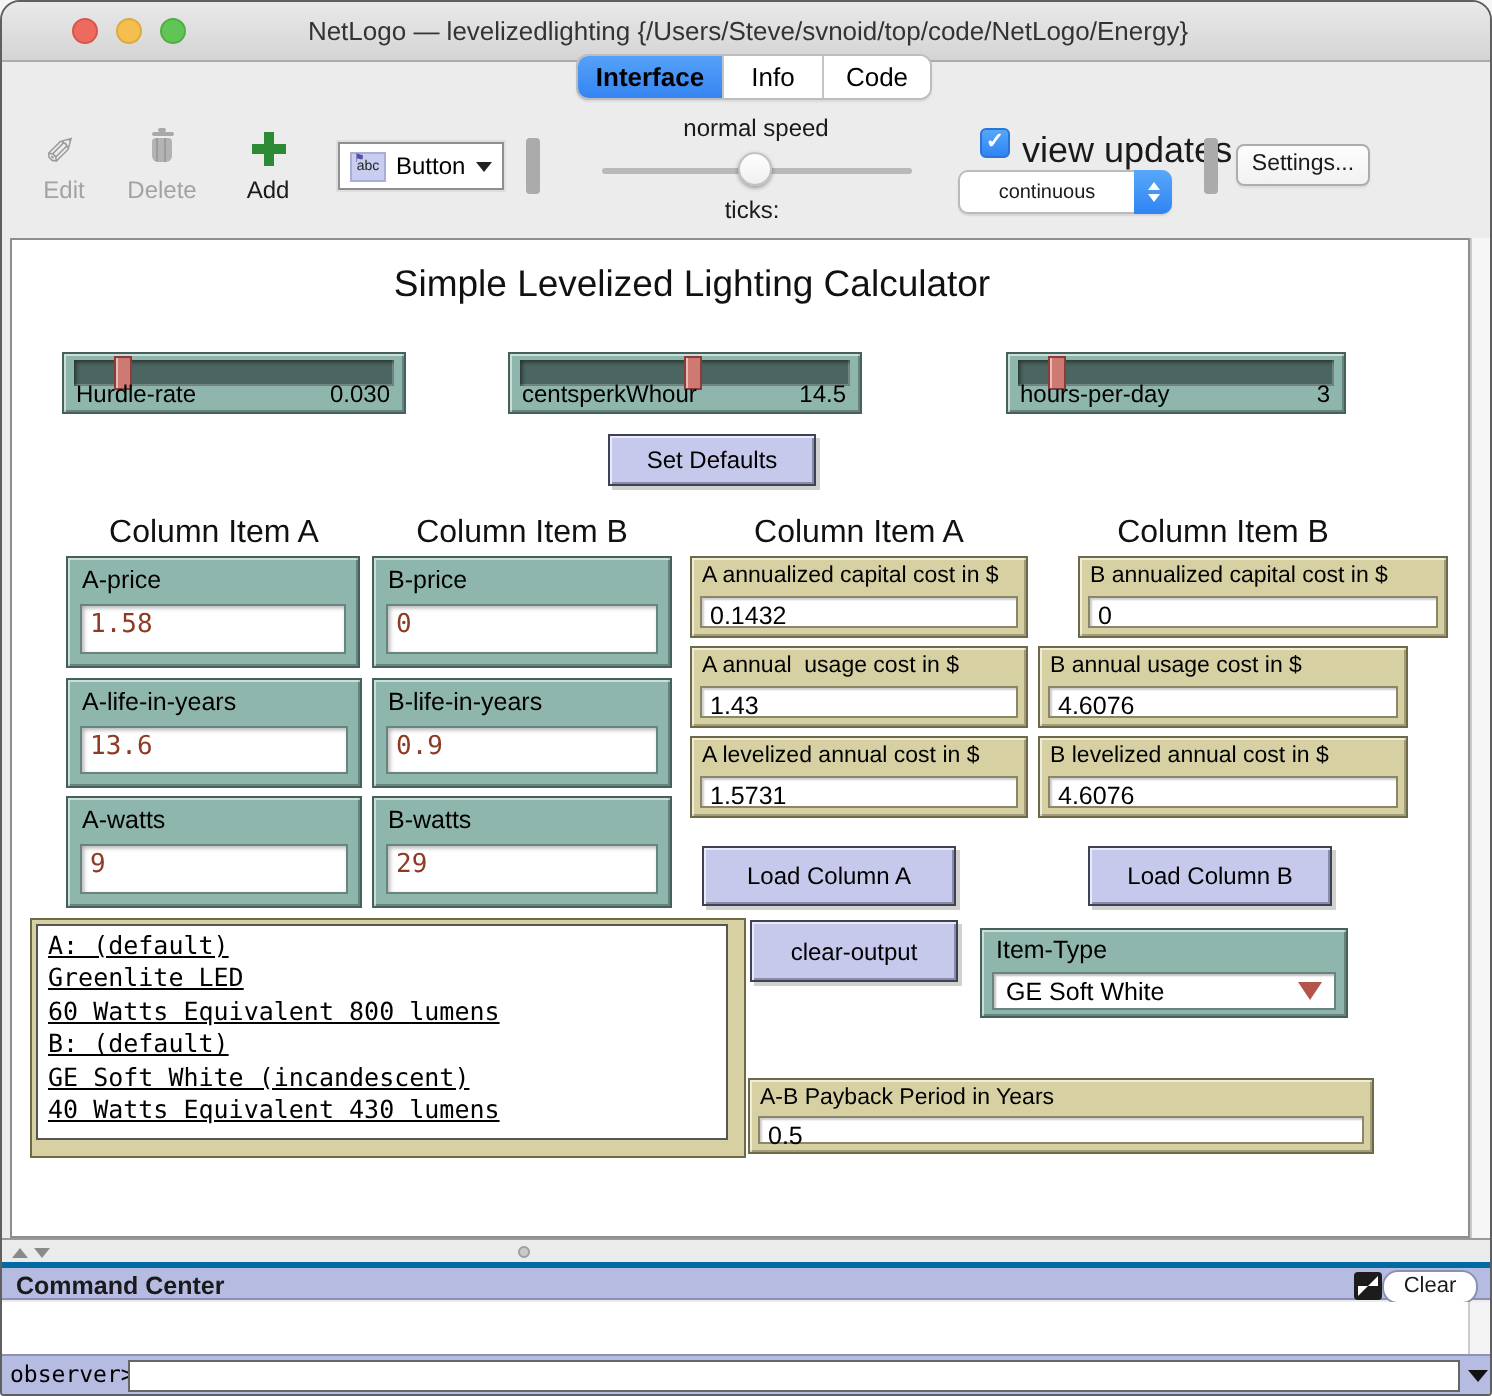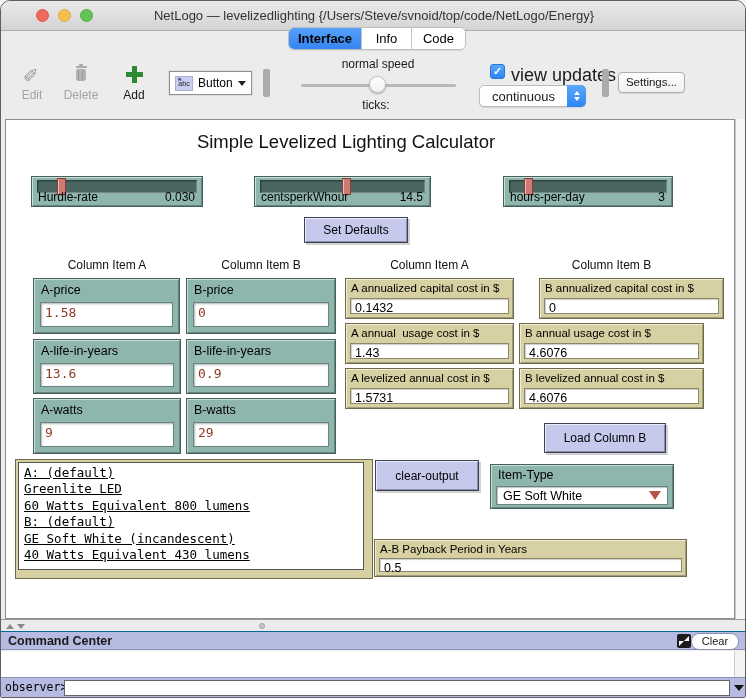--- a/index.html
+++ b/index.html
@@ -57,21 +57,21 @@
   .speed-thumb{position:absolute;left:368px;top:75px;width:17px;height:17px;border-radius:50%;
     background:linear-gradient(#ffffff,#f0f0f0);border:1px solid #c2c2c2;box-shadow:0 1px 2px rgba(0,0,0,0.35);}
   .ticks-label{position:absolute;left:330px;top:97px;width:90px;text-align:center;font-size:12px;}
   .checkbox{position:absolute;left:489px;top:63px;width:15px;height:15px;border-radius:3px;
     background:linear-gradient(#56a7f9,#2f84f3);border:1px solid #2a75d8;color:#fff;
     font-size:11px;line-height:13px;text-align:center;font-weight:bold;}
   .cb-label{position:absolute;left:510px;top:64px;font-size:18px;}
   .updown{position:absolute;left:478px;top:84px;width:107px;height:22px;background:#fff;
     border:1px solid #bbb;border-radius:5px;display:flex;align-items:center;
     box-shadow:0 1px 1px rgba(0,0,0,0.1);}
-  .updown .uval{flex:1;text-align:center;font-size:13px;}
+  .updown .uval{flex:1;text-align:center;font-size:10px;}
   .updown .stepper{width:19px;height:22px;margin:-1px -1px -1px 0;border-radius:0 5px 5px 0;
     background:linear-gradient(#58a8fa,#2f84f3);display:flex;flex-direction:column;
     align-items:center;justify-content:center;gap:2px;}
   .stepper .up{width:0;height:0;border-left:3.5px solid transparent;border-right:3.5px solid transparent;border-bottom:4px solid #fff;}
   .stepper .dn{width:0;height:0;border-left:3.5px solid transparent;border-right:3.5px solid transparent;border-top:4px solid #fff;}
   .settings-btn{position:absolute;left:617px;top:71px;width:67px;height:21px;
     background:linear-gradient(#fdfdfd,#f1f1f1);border:1px solid #adadad;border-radius:4px;
     font-size:11.5px;text-align:center;line-height:19px;box-shadow:0 1px 1px rgba(0,0,0,0.08);}
   
   .canvas{position:absolute;left:4px;top:118px;width:730px;height:500px;background:#fff;
@@ -93,21 +93,21 @@
   .in-field{position:absolute;left:6px;right:6px;top:23px;bottom:6px;background:#fff;
     border:1px solid #68847e;box-shadow:inset 1px 1px 2px rgba(0,0,0,0.3);
     font-family:"DejaVu Sans Mono",monospace;font-size:13px;color:#8e3b26;padding:2px 4px;}
   
   .monitor{position:absolute;background:#d7d0a3;border:1px solid #6e6a48;
     box-shadow:inset 1px 1px 0 rgba(255,255,255,0.6),inset -1px -1px 0 rgba(0,0,0,0.25);}
   .m-label{position:absolute;left:5px;top:3px;font-size:11.5px;color:#000;white-space:pre;}
   .m-field{position:absolute;left:4px;right:4px;top:19px;bottom:4px;background:#fff;
     border:1px solid #8a8668;box-shadow:inset 1px 1px 1px rgba(0,0,0,0.2);
     font-size:12.5px;color:#000;padding:2px 4px;}
-  .note{position:absolute;font-size:12px;color:#111;text-align:center;}
+  .note{position:absolute;font-size:16px;color:#111;text-align:center;}
   
   .nl-btn{position:absolute;background:#c6c9ec;border:1px solid #3f4252;
     box-shadow:inset 1px 1px 0 #e9ebfa,inset -1px -1px 0 #878ca8,2px 2px 0 rgba(0,0,0,0.18);
     font-size:12px;color:#000;display:flex;align-items:center;justify-content:center;}
   
   .output{position:absolute;left:14px;top:458px;width:358px;height:120px;background:#d7d0a3;
     border:1px solid #6e6a48;}
   .output .o-inner{position:absolute;left:2px;top:2px;width:346px;height:108px;background:#fff;
     border:1px solid #555;padding:2px 5px;font-family:"DejaVu Sans Mono",monospace;
     font-size:12.5px;line-height:16.4px;color:#000;white-space:pre;overflow:hidden;text-decoration:underline;}
@@ -121,21 +121,21 @@
   .splitter{position:absolute;left:0;top:618px;width:746px;height:12px;background:#ebebeb;
     border-top:1px solid #9a9a9a;}
   .sp-up{position:absolute;left:5px;top:4px;width:0;height:0;border-left:4px solid transparent;
     border-right:4px solid transparent;border-bottom:5px solid #8a8a8a;}
   .sp-dn{position:absolute;left:16px;top:4px;width:0;height:0;border-left:4px solid transparent;
     border-right:4px solid transparent;border-top:5px solid #8a8a8a;}
   .sp-dot{position:absolute;left:258px;top:3px;width:6px;height:6px;border-radius:50%;
     background:#c9c9c9;border:1px solid #9d9d9d;}
   
   .cc-header{position:absolute;left:0;top:630px;width:746px;height:19px;background:#b6bbe2;
-    border-top:1px solid #0369a1;border-bottom:1px solid #8d91b8;}
+    border-top:3px solid #0369a1;border-bottom:1px solid #8d91b8;}
   .cc-title{position:absolute;left:7px;top:0;height:19px;line-height:18px;font-size:12.5px;font-weight:bold;}
   .cc-expand{position:absolute;left:676px;top:2px;width:14px;height:14px;background:#1c1c1c;
     border-radius:2px;}
   .cc-expand:before{content:"";position:absolute;right:2px;top:2px;width:0;height:0;
     border-left:5px solid transparent;border-top:5px solid #fff;transform:rotate(90deg);}
   .cc-expand:after{content:"";position:absolute;left:2px;bottom:2px;width:0;height:0;
     border-right:5px solid transparent;border-bottom:5px solid #fff;transform:rotate(90deg);}
   .cc-clear{position:absolute;left:690px;top:1px;width:48px;height:17px;background:#fff;
     border:1px solid #8b8fb0;border-radius:8px;font-size:11px;text-align:center;line-height:15px;}
   .cc-log{position:absolute;left:0;top:650px;width:746px;height:26px;background:#fff;}
@@ -300,20 +300,21 @@
   </div>
   <div class="monitor" style="left:344px;top:367px;width:169px;height:41px;">
     <div class="m-label">A levelized annual cost in $</div>
     <div class="m-field">1.5731</div>
   </div>
   <div class="monitor" style="left:518px;top:367px;width:185px;height:41px;">
     <div class="m-label">B levelized annual cost in $</div>
     <div class="m-field">4.6076</div>
   </div>
 
+  <div class="nl-btn" style="left:350px;top:422px;width:127px;height:30px;">Load Column A</div>
   <div class="nl-btn" style="left:543px;top:422px;width:122px;height:30px;">Load Column B</div>
 
   <div class="output">
     <div class="o-inner"><span>A: (default)</span>
 <span>Greenlite LED</span>
 <span>60 Watts Equivalent 800 lumens</span>
 <span>B: (default)</span>
 <span>GE Soft White (incandescent)</span>
 <span>40 Watts Equivalent 430 lumens</span></div>
   </div>

